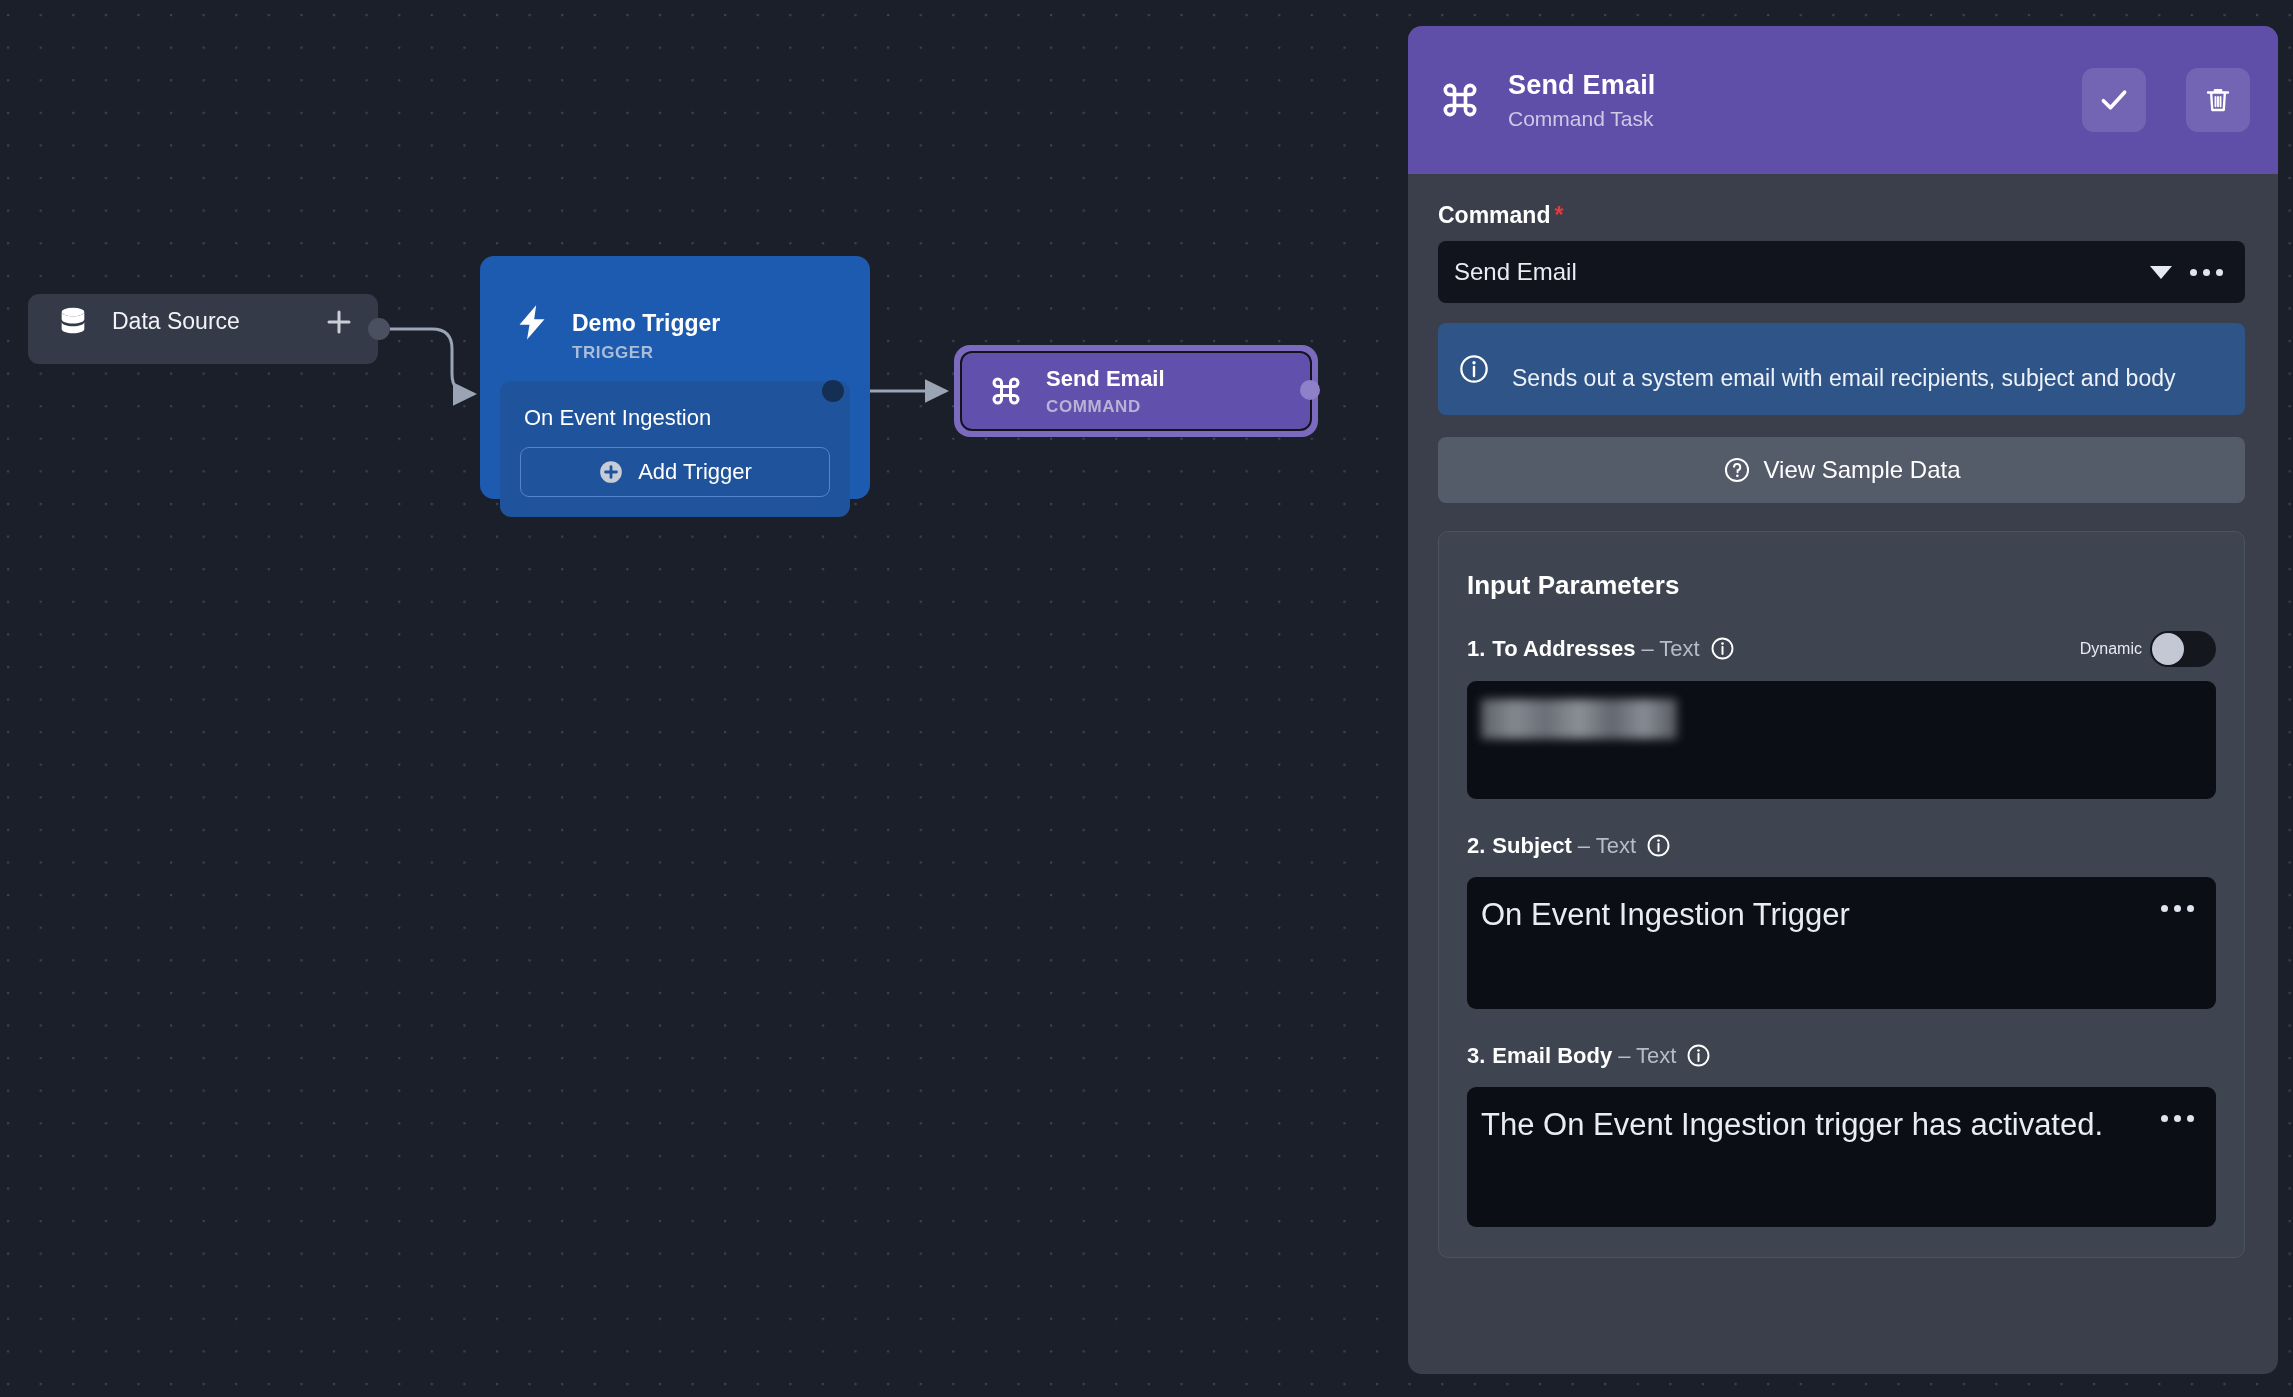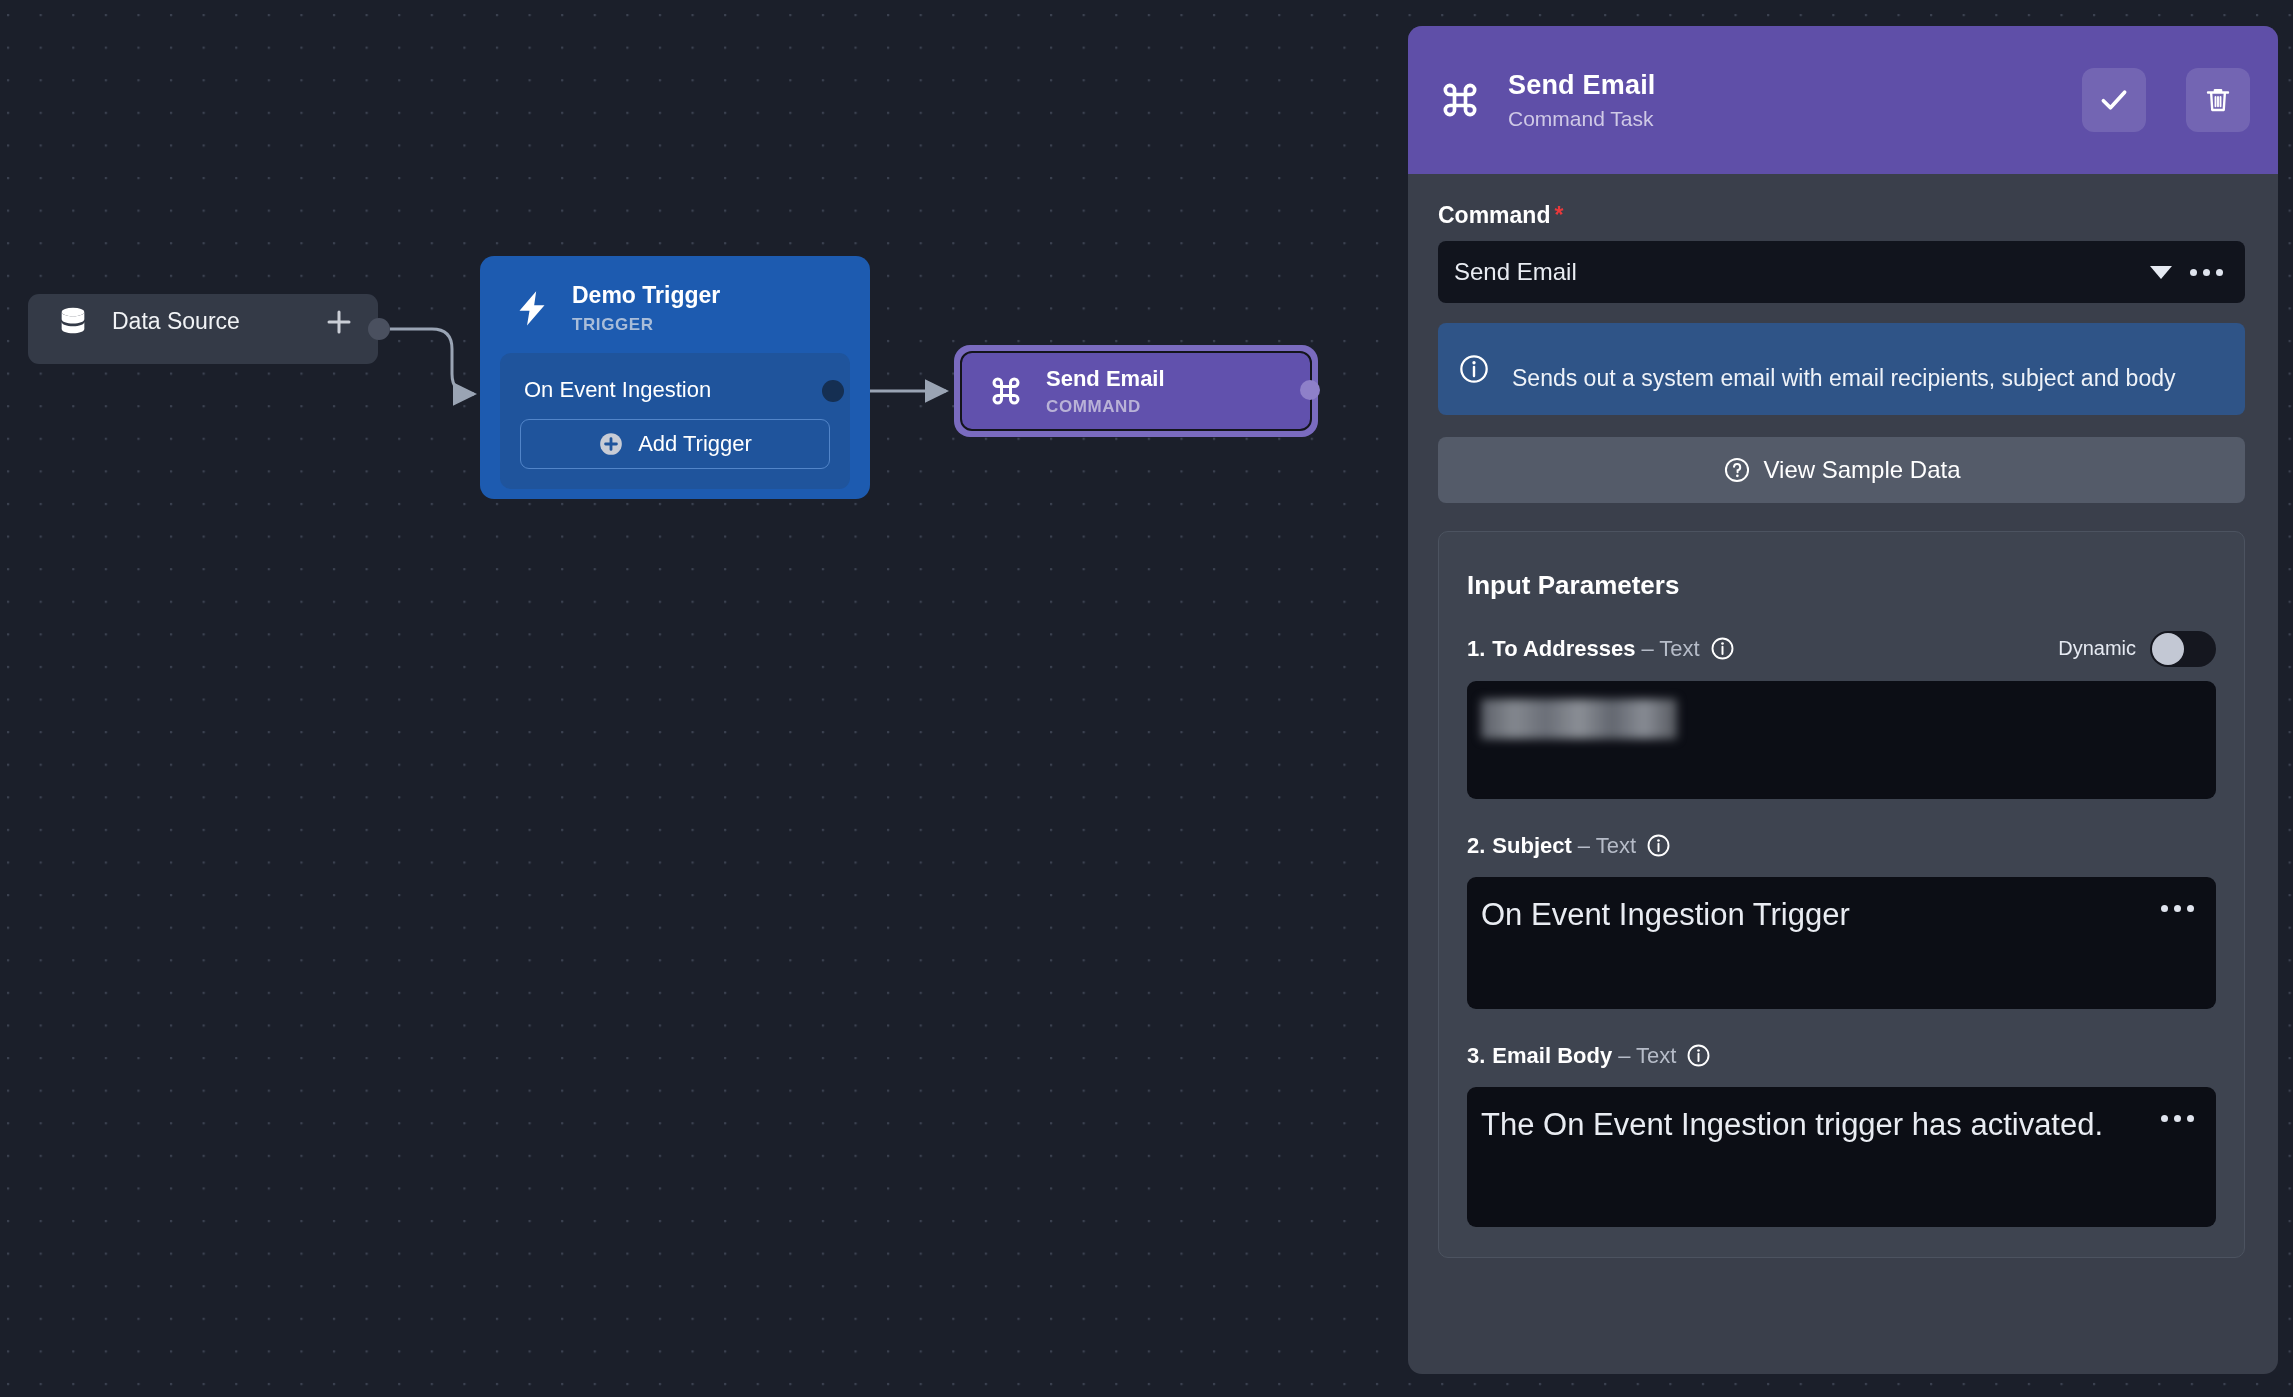--- a/index.html
+++ b/index.html
@@ -55,21 +55,21 @@
   #node-trigger {
     position: absolute;
     left: 480px; top: 256px;
     width: 390px; height: 243px;
     background: #1d5bb0;
     border-radius: 14px;
     padding: 18px 20px 20px 20px;
   }
   .trig-head { display: flex; align-items: center; gap: 20px; padding: 8px 0 10px 12px; }
   .bolt-icon { width: 40px; height: 44px; flex: 0 0 40px; }
-  .trig-title { color: #ffffff; font-size: 23px; font-weight: 600; line-height: 1.2; }
+  .trig-title { color: #ffffff; font-size: 23px; font-weight: 600; line-height: 1.2; margin-top: 28px; }
   .trig-sub { color: #a9bdd9; font-size: 17px; font-weight: 700; letter-spacing: .6px; margin-top: 5px; }
 
   .trig-body {
     margin-top: 8px;
     background: #1f549c;
     border-radius: 11px;
     padding: 20px 20px 20px 20px;
     position: relative;
   }
   .trig-event { color: #ffffff; font-size: 22px; padding: 4px 0 16px 4px; }
@@ -203,21 +203,21 @@
     padding: 26px 28px 30px 28px;
   }
   .params-title { color: #ffffff; font-size: 26px; font-weight: 700; margin-top: 12px; }
 
   .param { margin-top: 30px; }
   .param-head { display: flex; align-items: center; min-height: 34px; }
   .param-name { color: #ffffff; font-size: 22px; font-weight: 700; }
   .param-type { color: #b6bcc8; font-size: 22px; margin-left: 2px; }
   .param-info { width: 25px; height: 25px; margin-left: 10px; flex: 0 0 25px; }
   .param-head .spacer { flex: 1; }
-  .dyn-label { color: #e6eaf2; font-size: 20px; margin-right: 14px; }
+  .dyn-label { color: #e6eaf2; font-size: 16px; margin-right: 8px; }
   .toggle {
     width: 66px; height: 36px;
     border-radius: 18px;
     background: #15171f;
     position: relative;
   }
   .toggle .knob {
     position: absolute;
     left: 2px; top: 2px;
     width: 32px; height: 32px;

